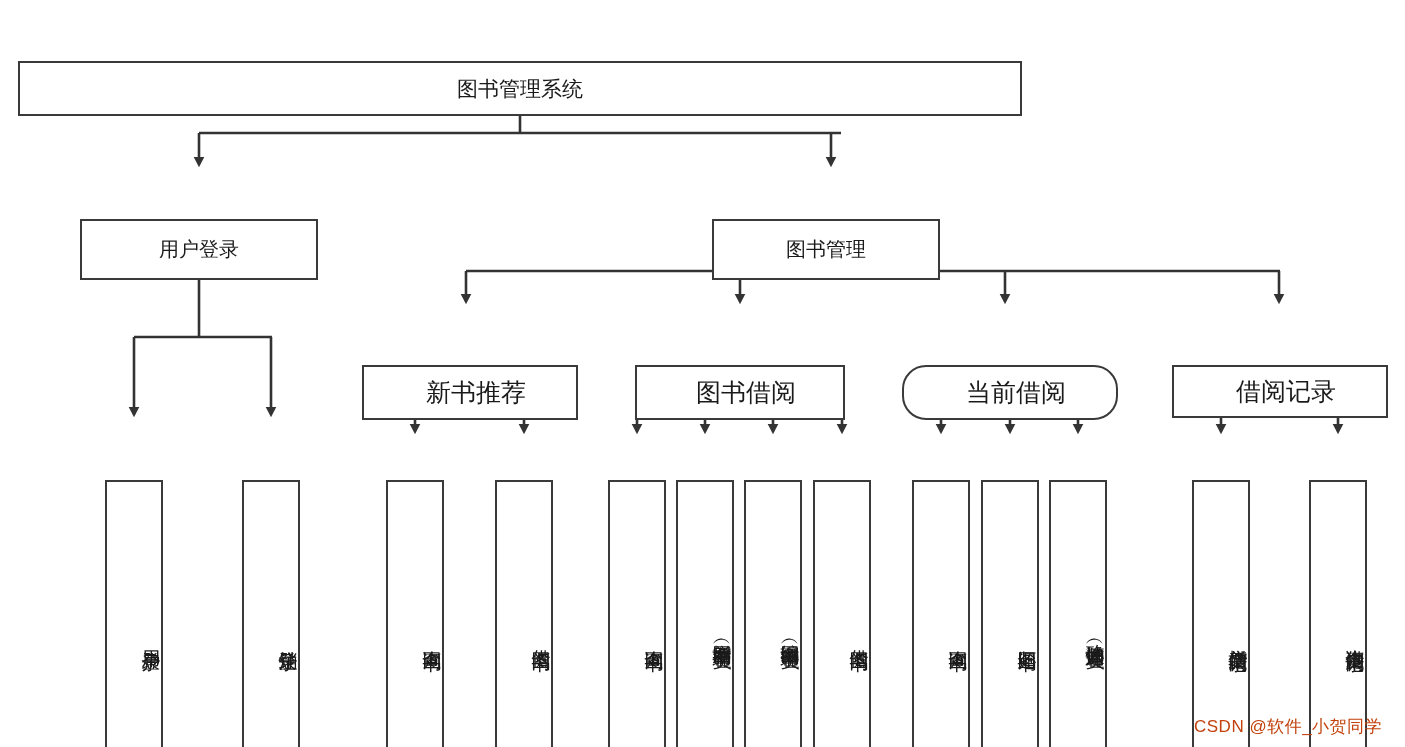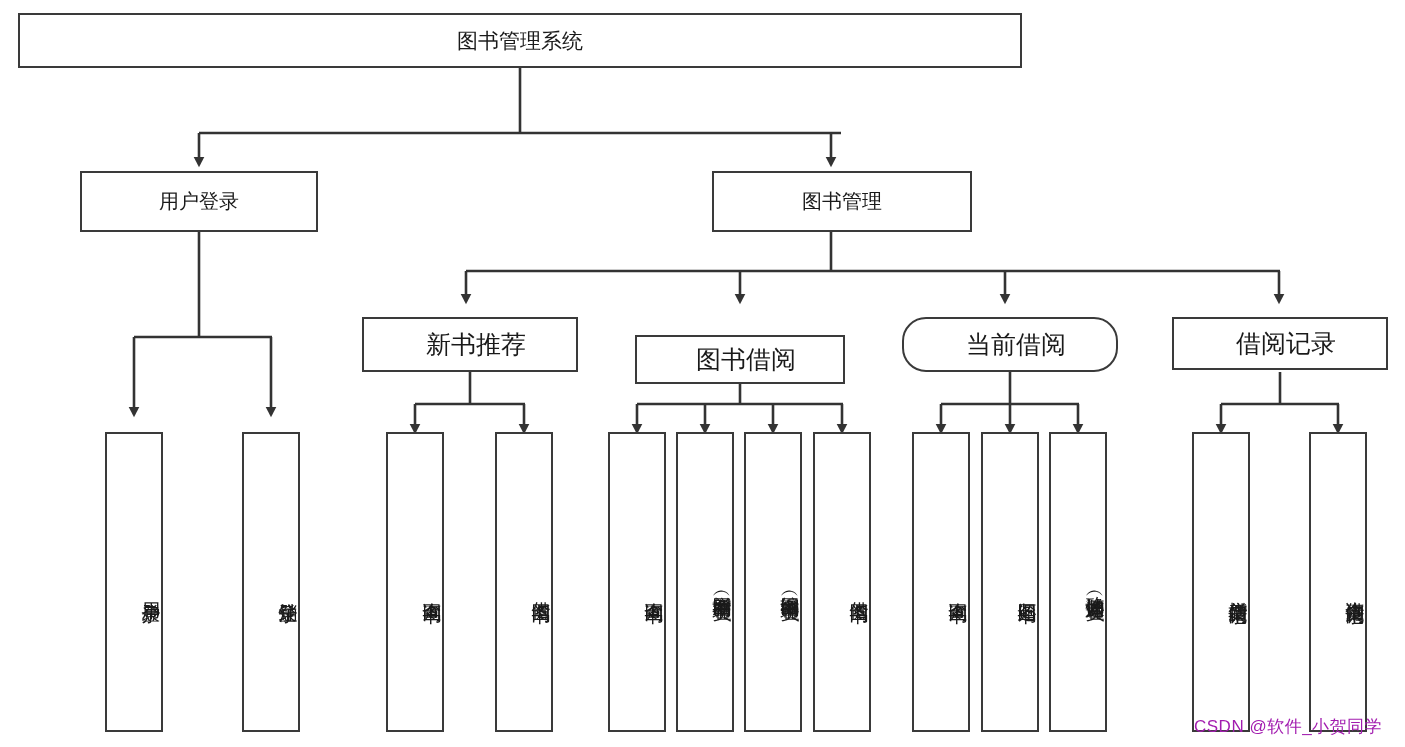--- a/index.html
+++ b/index.html
@@ -29,20 +29,21 @@
   .node {
     position: absolute;
     box-sizing: border-box;
     background: #ffffff;
     border: 2px solid #3a3a3a;
     display: flex;
     align-items: center;
     justify-content: center;
     color: #1a1a1a;
     z-index: 2;
+    margin-top: 48px;
   }
   .node.root {
     font-size: 21px;
   }
   .node.lvl1 {
     font-size: 20px;
   }
   .node.lvl2 {
     font-size: 25px;
     padding-left: 12px;
@@ -57,21 +58,21 @@
     align-items: flex-start;
     justify-content: center;
     white-space: nowrap;
   }
   .node.leaf.tall {
     padding-top: 6px;
   }
   .watermark {
     position: absolute;
     font-size: 17px;
-    color: #a21caf;
+    color: #c2410c;
     white-space: nowrap;
     z-index: 5;
     letter-spacing: 0.5px;
   }
 </style>
 </head>
 <body>
 
 <div id="canvas">
 
@@ -125,28 +126,28 @@
     </g>
   </svg>
 
   <div class="node root" style="left:18px; top:13px; width:1004px; height:55px;">
     <span>图书管理系统</span>
   </div>
 
   <div class="node lvl1" style="left:80px; top:171px; width:238px; height:61px;">
     <span>用户登录</span>
   </div>
-  <div class="node lvl1" style="left:712px; top:171px; width:260px; height:61px;">
+  <div class="node lvl1" style="left:712px; top:171px; width:228px; height:61px;">
     <span>图书管理</span>
   </div>
 
   <div class="node lvl2" style="left:362px; top:317px; width:216px; height:55px;">
     <span>新书推荐</span>
   </div>
-  <div class="node lvl2" style="left:635px; top:335px; width:210px; height:49px;">
+  <div class="node lvl2" style="left:635px; top:317px; width:210px; height:55px;">
     <span>图书借阅</span>
   </div>
   <div class="node lvl2" style="left:902px; top:317px; width:216px; height:55px;border-radius:24px;">
     <span>当前借阅</span>
   </div>
   <div class="node lvl2" style="left:1172px; top:317px; width:216px; height:53px;">
     <span>借阅记录</span>
   </div>
 
   <div class="node leaf" style="left:105px; top:432px; width:58px; height:300px;">

